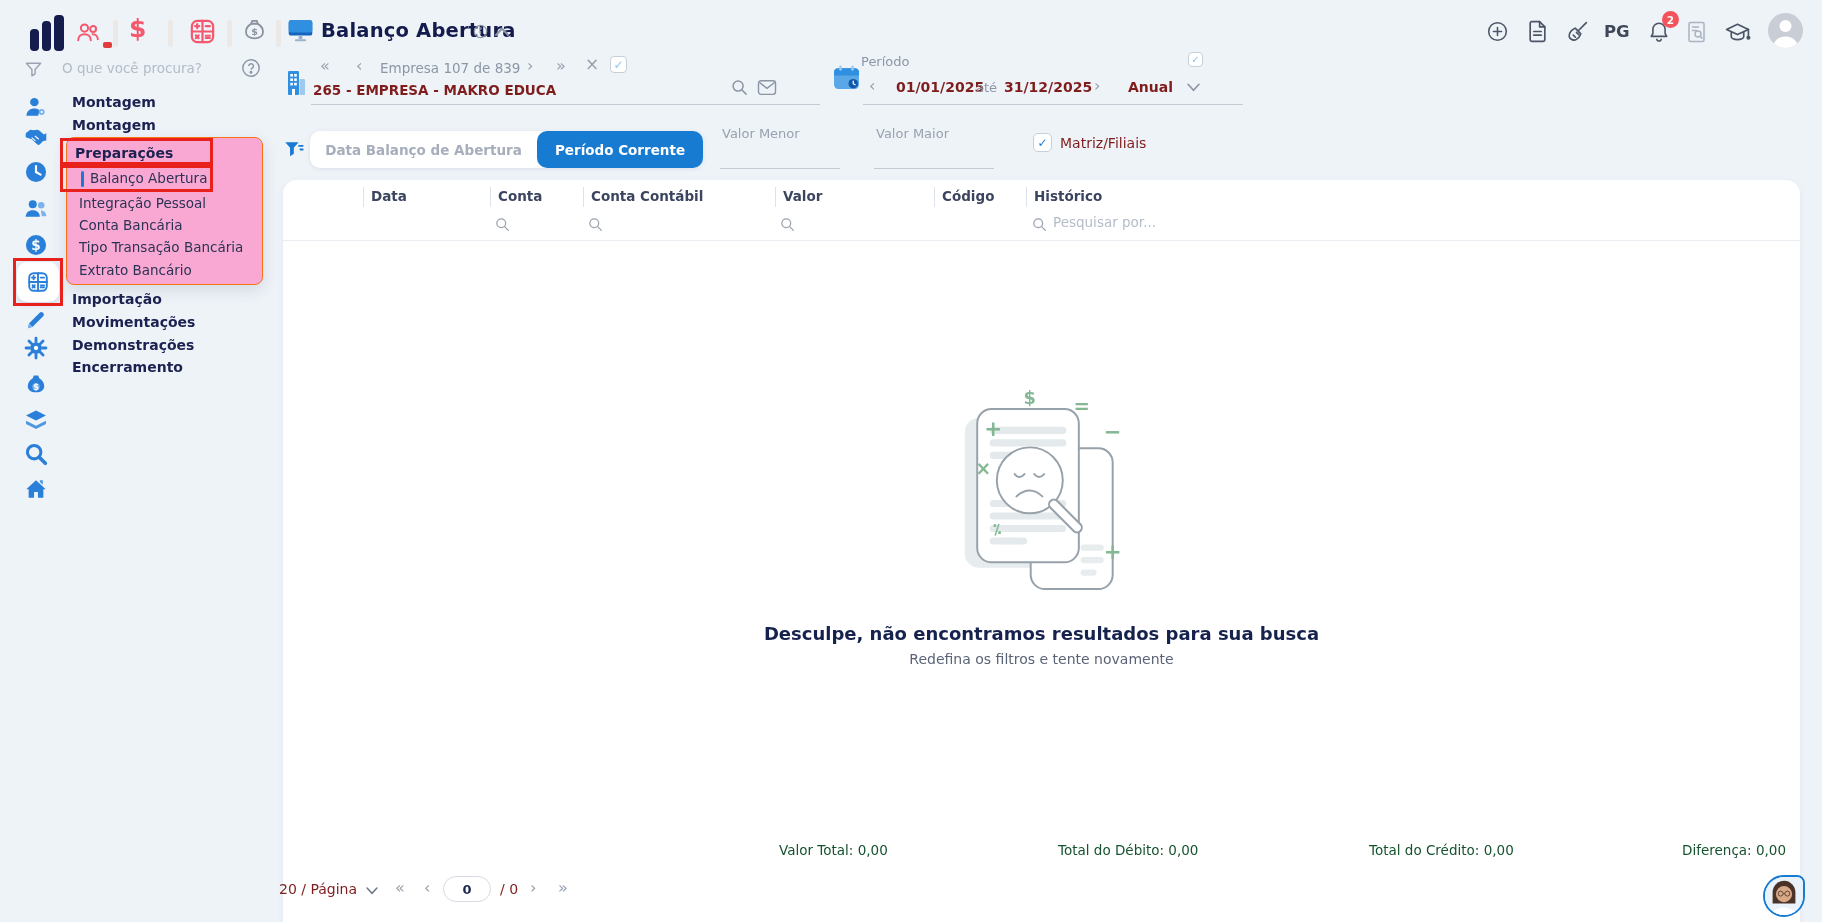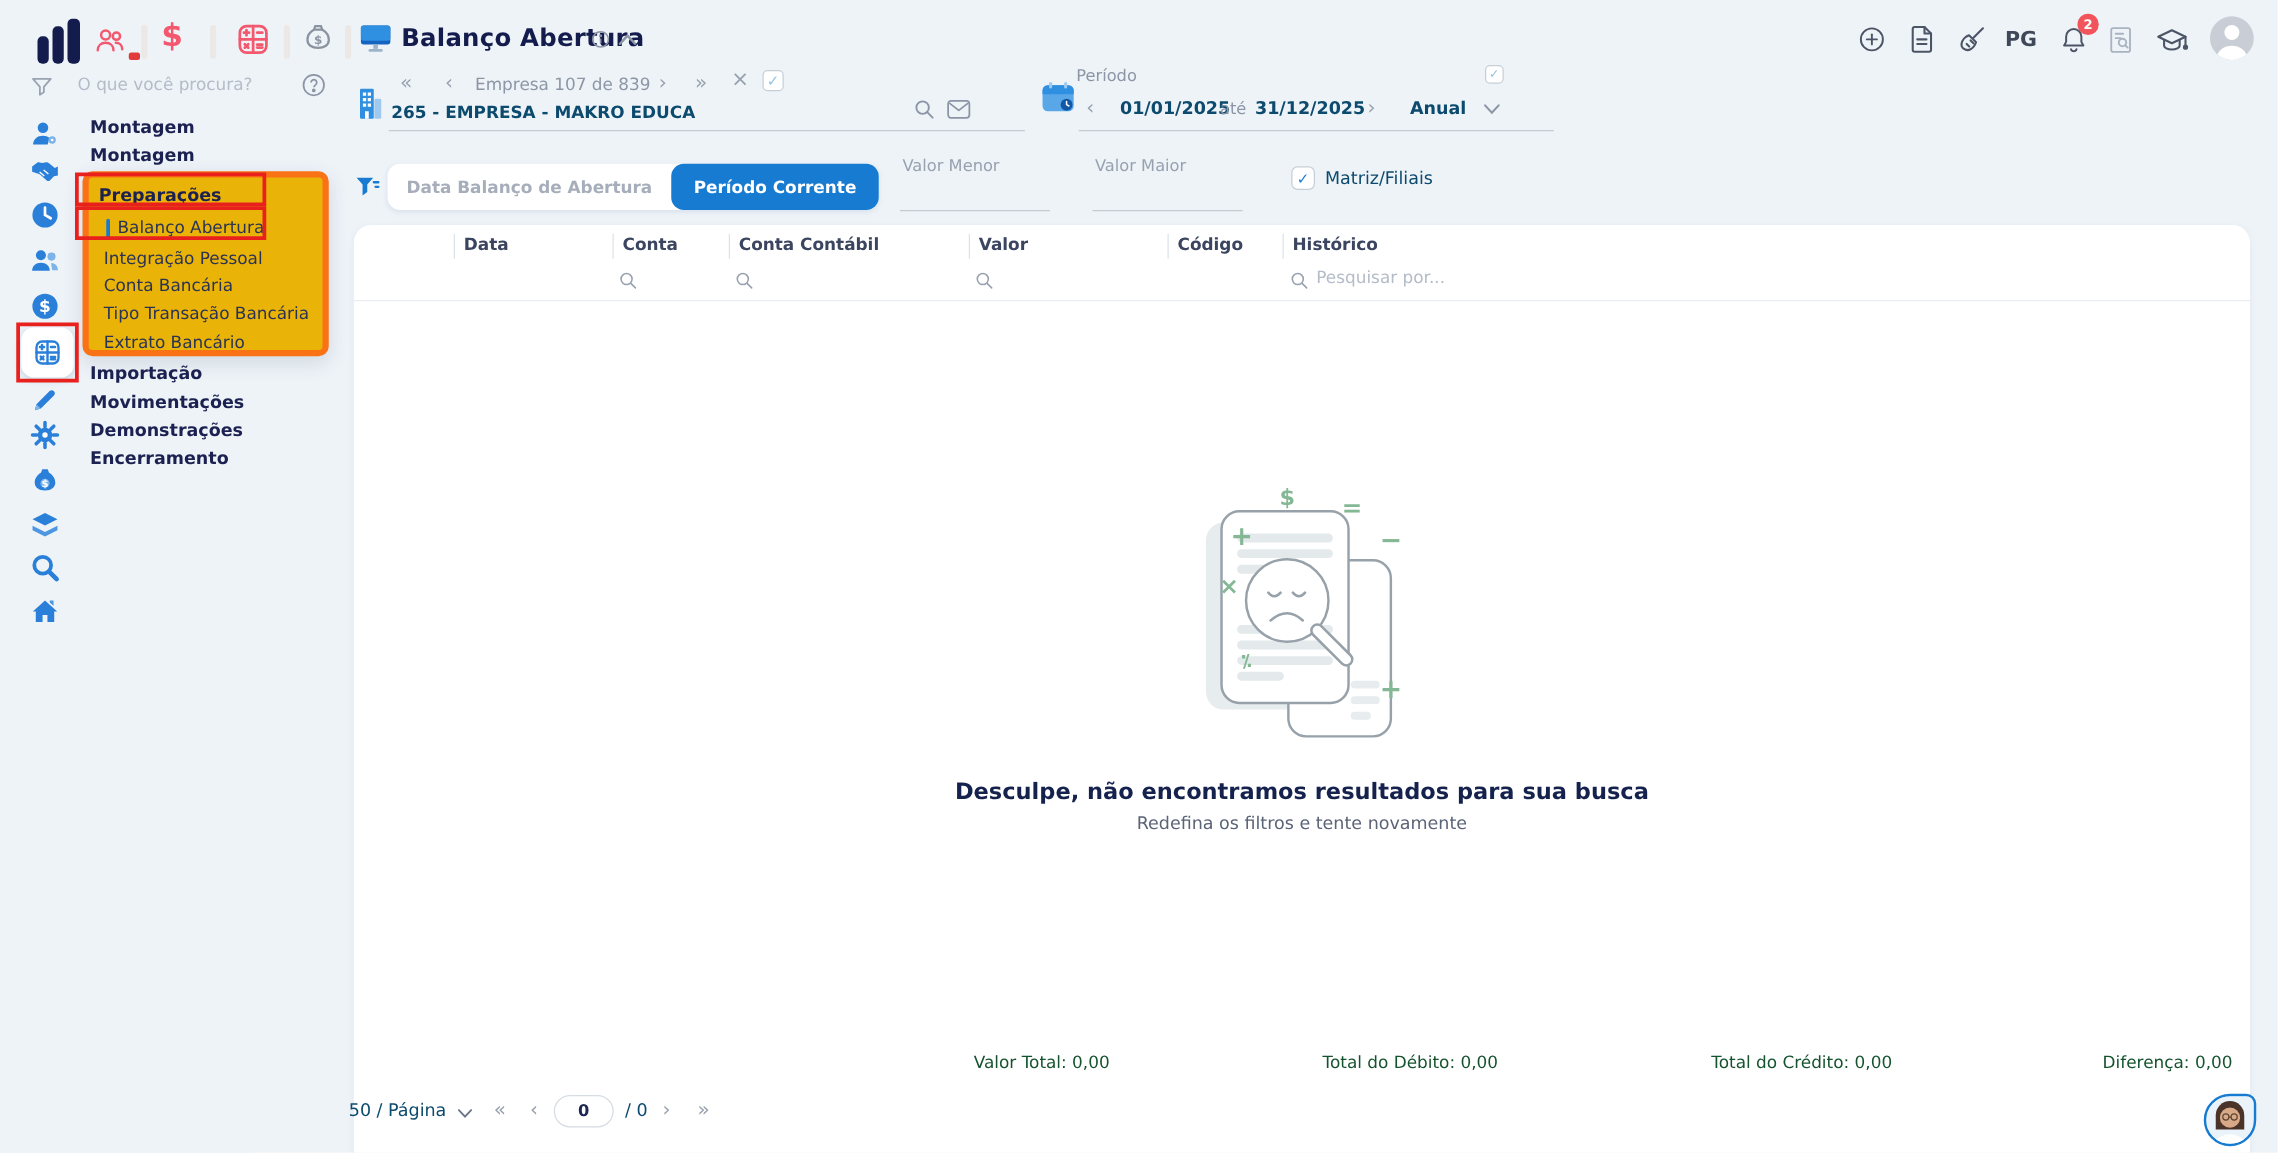--- a/index.html
+++ b/index.html
@@ -1,31 +1,31 @@
 <!DOCTYPE html>
 <html><head>
 <meta charset="utf-8">
 <style>
   * { margin:0; padding:0; box-sizing:border-box; }
   html,body { width:1822px; height:922px; }
   body { font-family:"DejaVu Sans","Liberation Sans",sans-serif; background:#eef3f8; overflow:hidden; }
   #app { position:relative; width:1822px; height:922px; background:#eef3f8; }
   .abs { position:absolute; }
-  .navy { color:#0c4a6e;text-align:right; }
+  .navy { color:#7f1d1d;text-align:right; }
   .bold { font-weight:bold; }
   .vdiv { width:5px; height:27px; background:#ece8e6; border-radius:3px; }
   .chev { color:#97a1ae; font-size:16px; line-height:16px; cursor:pointer; }
   .checkbox { border:1px solid #c6cfd8; border-radius:4px; background:#fff; display:flex; align-items:center; justify-content:center; }
   .checkbox.light span { color:#8fc3ea; }
   .checkbox.strong span { color:#177bd2; }
   .checkbox span { font-size:12px; font-weight:bold; line-height:1; }
   .menu-group { font-size:14px; font-weight:bold; color:#1b2150; cursor:pointer; white-space:nowrap; }
   .menu-sub { font-size:13.5px; color:#2a3354; cursor:pointer; white-space:nowrap; }
   .redbox { border:3px solid #e8211d; z-index:60; pointer-events:none; }
-  .popup { background:#eab308; border:5px solid #f97316; border-radius:8px; box-shadow:0 5px 16px rgba(40,60,90,.14); z-index:40;text-decoration:underline; }
+  .popup { background:#f9a8d4; border:1px solid #f97316; border-radius:8px; box-shadow:0 5px 16px rgba(40,60,90,.14); z-index:40;text-decoration:underline; }
   .card { background:#fff; border-radius:14px; box-shadow:0 2px 6px rgba(120,140,170,.10); }
   .colsep { width:1px; height:20px; background:#dde3ea; }
   .colhead { font-size:13.5px; font-weight:600; color:#3c4560; white-space:nowrap; }
   .underln { height:1px; background:#c3cbd4; }
   .seg { display:flex; align-items:center; justify-content:center; font-size:13.5px; font-weight:bold; height:100%; cursor:pointer; }
   .totitem { font-size:13.5px; color:#14532d; white-space:nowrap; }
   input { font-family:inherit; outline:none; }
   .ph-input { border:none; background:transparent; font-size:13.5px; color:#5a6475; }
   .ph-input::placeholder { color:#b3bcc8; }
   .rail-ico { width:26px; height:26px; display:block; cursor:pointer; }
@@ -401,21 +401,21 @@
     <span class="abs totitem" style="left:1086px;top:662px;">
       <span>Total do Crédito:</span>
       <span>0,00</span>
     </span>
     <span class="abs totitem" style="right:14px;top:662px;">
       <span>Diferença:</span>
       <span>0,00</span>
     </span>
   </div>
 
-  <span class="abs navy" style="left:279px;top:881px;font-size:14px;">50 / Página</span>
+  <span class="abs navy" style="left:279px;top:881px;font-size:14px;">20 / Página</span>
   <svg class="abs top-ico" style="left:365px;top:886px" width="14" height="9" viewBox="0 0 16 11" fill="none" stroke="#6b7689" stroke-width="1.8" stroke-linecap="round">
       <polyline points="2,2.5 8,9 14,2.5"></polyline>
     </svg>
   <span class="abs chev" style="left:395px;top:880px;">«</span>
   <span class="abs chev" style="left:424px;top:880px;">‹</span>
   <input class="abs" style="left: 443px; top: 876px; width: 48px; height: 26px; border: 1px solid rgb(214, 220, 227); border-radius: 13px; background: rgb(255, 255, 255); text-align: center; font-size: 13px; font-weight: bold; color: rgb(29, 38, 80);" value="0">
   <span class="abs navy" style="left:500px;top:881px;font-size:14px;">/ 0</span>
   <span class="abs chev" style="left:530px;top:880px;">›</span>
   <span class="abs chev" style="left:558px;top:880px;">»</span>
 

